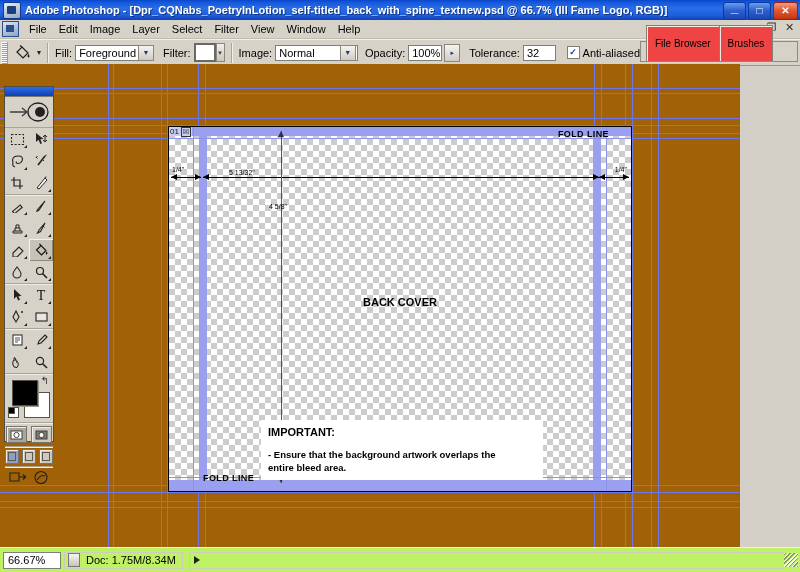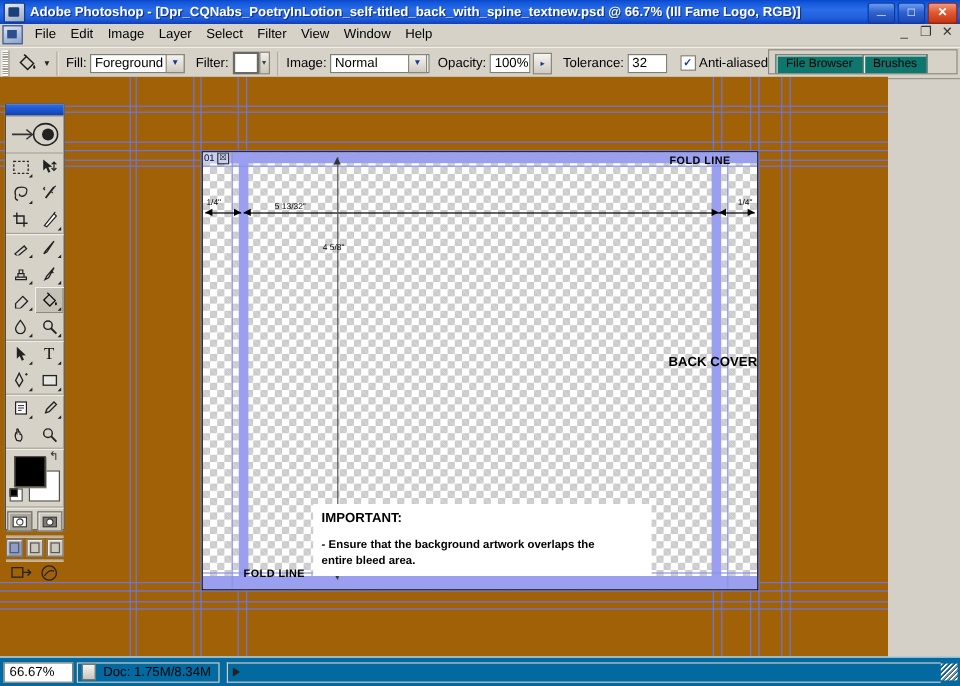--- a/index.html
+++ b/index.html
@@ -132,22 +132,22 @@
   }
   .chk .lab{font-size:11px;}
 
   
   .well{
     position:absolute;right:2px;top:41px;width:158px;height:21px;
     background:#d6d2c8;border:1px solid #8e8a80;box-sizing:border-box;
     display:flex;align-items:flex-end;padding-left:5px;
   }
   .ptab{
-    height:15px;padding:0 8px;font-size:10px;line-height:15px;
-    background:#0f766e;border:1px solid #83807a;border-bottom:none;
+    height:15px;padding:10px 8px;font-size:10px;line-height:15px;
+    background:#ef4444;border:1px solid #83807a;border-bottom:none;
     margin-right:-1px;position:relative;
     box-shadow:inset 1px 1px 0 #f0ede7;
   }
 
   
   .workspace{
     position:absolute;left:0;top:64px;width:740px;height:484px;
     background:#a16207;overflow:hidden;
   }
   
@@ -199,40 +199,40 @@
   .meas-lbl{
     position:absolute;font-size:7px;color:#000;white-space:nowrap;
     font-family:"Liberation Sans",sans-serif;
   }
   .fold-lbl{
     position:absolute;font-size:9px;font-weight:bold;color:#000;white-space:nowrap;
     letter-spacing:.4px;
   }
 
   .cover-title{
-    position:absolute;left:0;right:0;text-align:right;
+    position:absolute;left:0;right:0;text-align:center;
     font-size:11px;font-weight:bold;color:#000;
   }
   .cover-sub{
     position:absolute;left:0;right:0;text-align:center;
     font-size:11px;font-weight:bold;color:#000;
   }
   .important{
     position:absolute;left:92px;top:293px;width:282px;
     background:#fff;padding:5px 6px 6px 7px;box-sizing:border-box;
     font-size:9.5px;font-weight:bold;line-height:1.35;color:#000;
   }
   .important .hd{font-size:11px;font-weight:bold;margin-bottom:2px;}
   .important .ln{white-space:pre-line;}
   .important .gap{height:7px;}
 
   
   .statusbar{
     position:absolute;left:0;bottom:0;width:800px;height:24px;
-    background:#0369a1;border-top:1px solid #f2efe9;
+    background:#bef264;border-top:1px solid #f2efe9;
     display:flex;align-items:center;
   }
   .sb-zoom{
     width:58px;height:17px;margin-left:3px;background:#fff;border:1px solid #7f7f76;
     box-sizing:border-box;font-size:11px;display:flex;align-items:center;padding-left:4px;flex:none;
   }
   .sb-doc{
     height:17px;margin-left:3px;display:flex;align-items:center;
     font-size:11px;white-space:nowrap;flex:none;
     border:1px solid #cfcbc1;padding:0 6px 0 3px;box-sizing:border-box;

